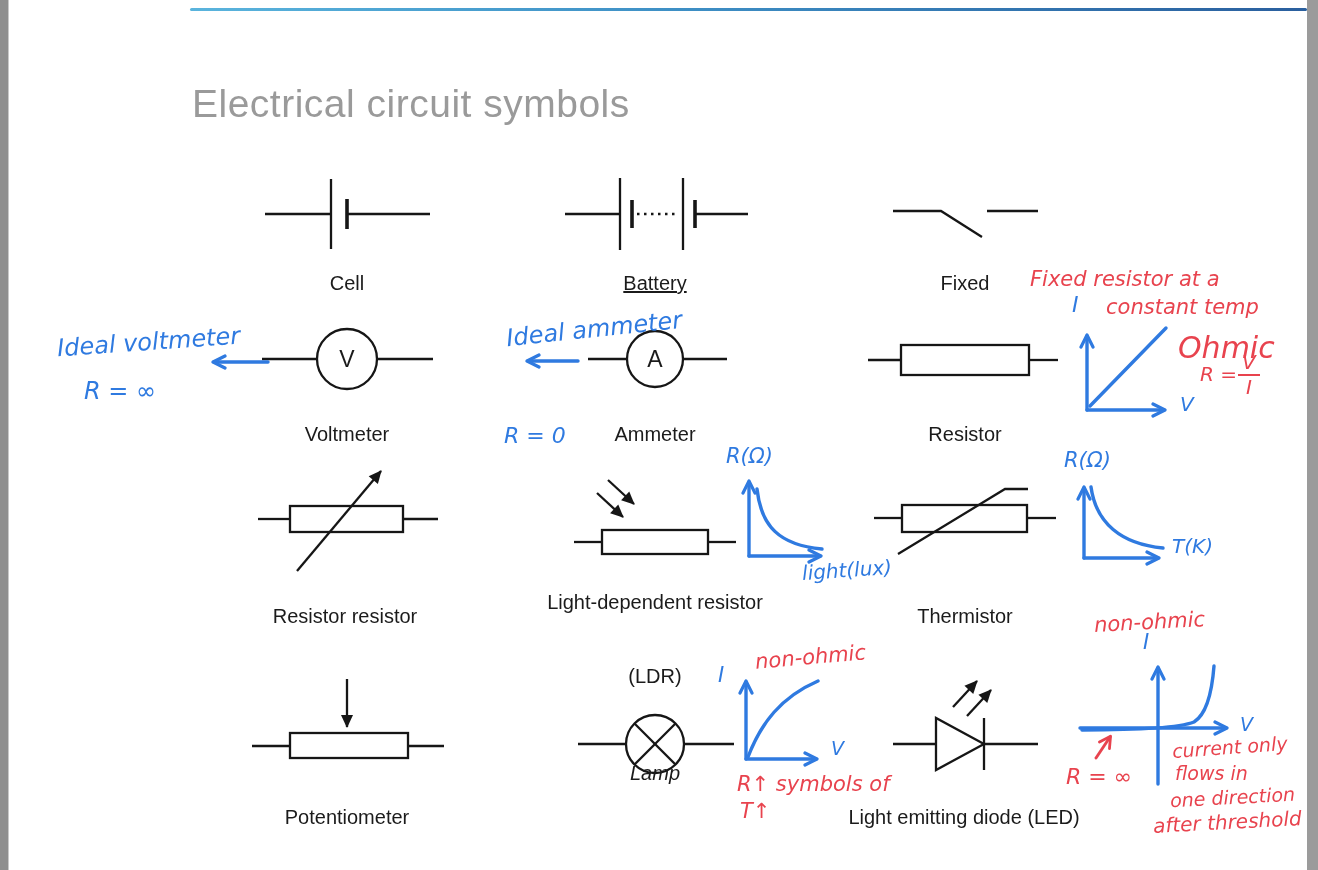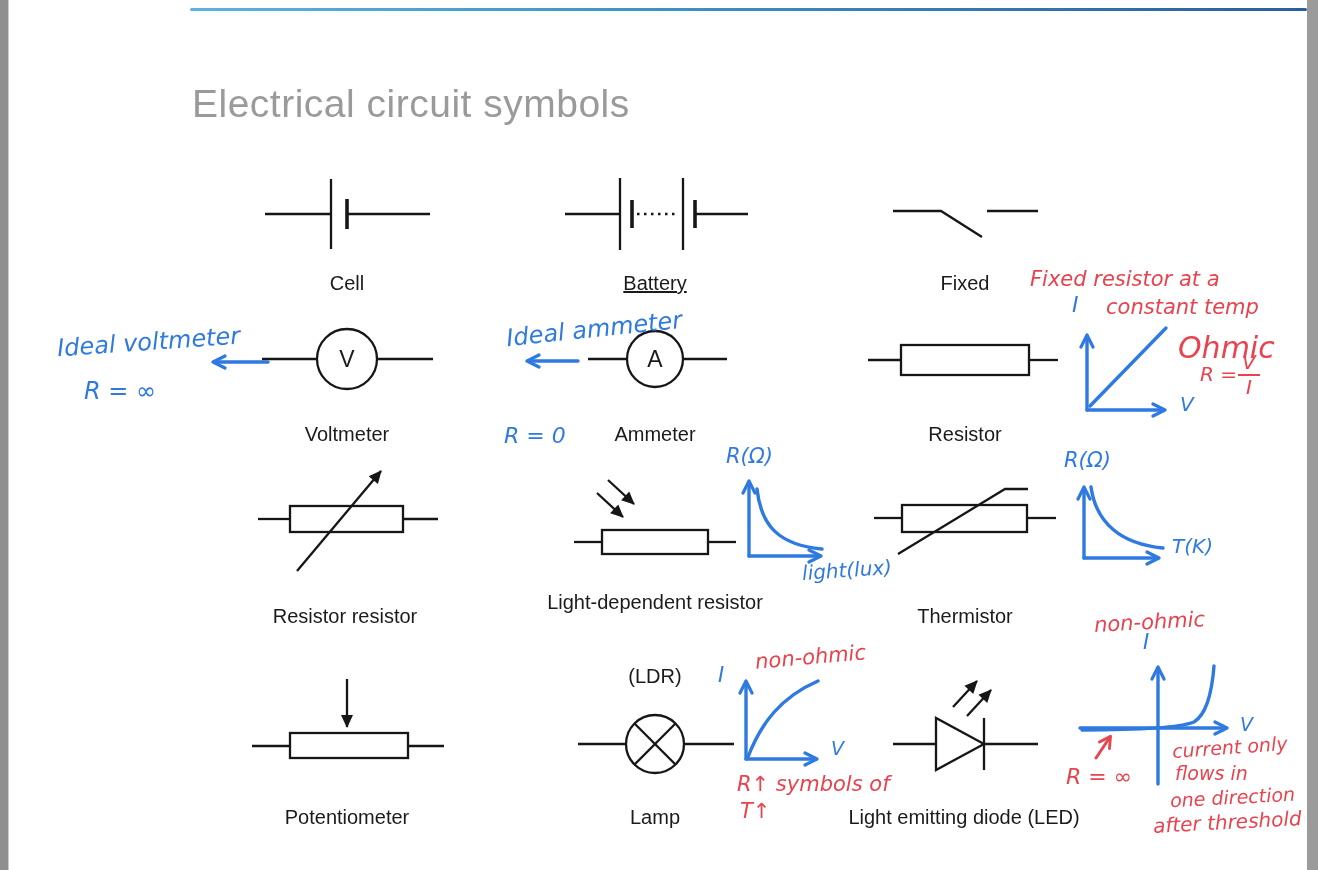--- a/index.html
+++ b/index.html
@@ -181,21 +181,21 @@
 <div class="plabel" style="left:505px;top:272px;text-decoration:underline;">Battery</div>
 <div class="plabel" style="left:815px;top:272px;">Fixed</div>
 <div class="plabel" style="left:197px;top:423px;">Voltmeter</div>
 <div class="plabel" style="left:505px;top:423px;">Ammeter</div>
 <div class="plabel" style="left:815px;top:423px;">Resistor</div>
 <div class="plabel" style="left:195px;top:605px;">Resistor resistor</div>
 <div class="plabel" style="left:505px;top:591px;">Light-dependent resistor</div>
 <div class="plabel" style="left:505px;top:619px;margin-top:46px;">(LDR)</div>
 <div class="plabel" style="left:815px;top:605px;">Thermistor</div>
 <div class="plabel" style="left:197px;top:806px;">Potentiometer</div>
-<div class="plabel" style="left:505px;top:806px;">Lamp</div>
+<div class="plabel" style="left:505px;top:762px;font-style:italic;">Lamp</div>
 <div class="plabel wide" style="left:804px;top:806px;">Light emitting diode (LED)</div>
 
 <div class="hw blue" style="left:57px;top:328px;font-size:24px;transform:rotate(-4deg);">Ideal voltmeter</div>
 <div class="hw blue" style="left:84px;top:377px;font-size:24px;">R = ∞</div>
 <div class="hw blue" style="left:506px;top:315px;font-size:24px;transform:rotate(-6deg);">Ideal ammeter</div>
 <div class="hw blue" style="left:504px;top:377px;font-size:22px;margin-top:46px;">R = 0</div>
 
 <div class="hw blue" style="left:1072px;top:292px;font-size:22px;">I</div>
 <div class="hw blue" style="left:1180px;top:392px;font-size:20px;">V</div>
 

